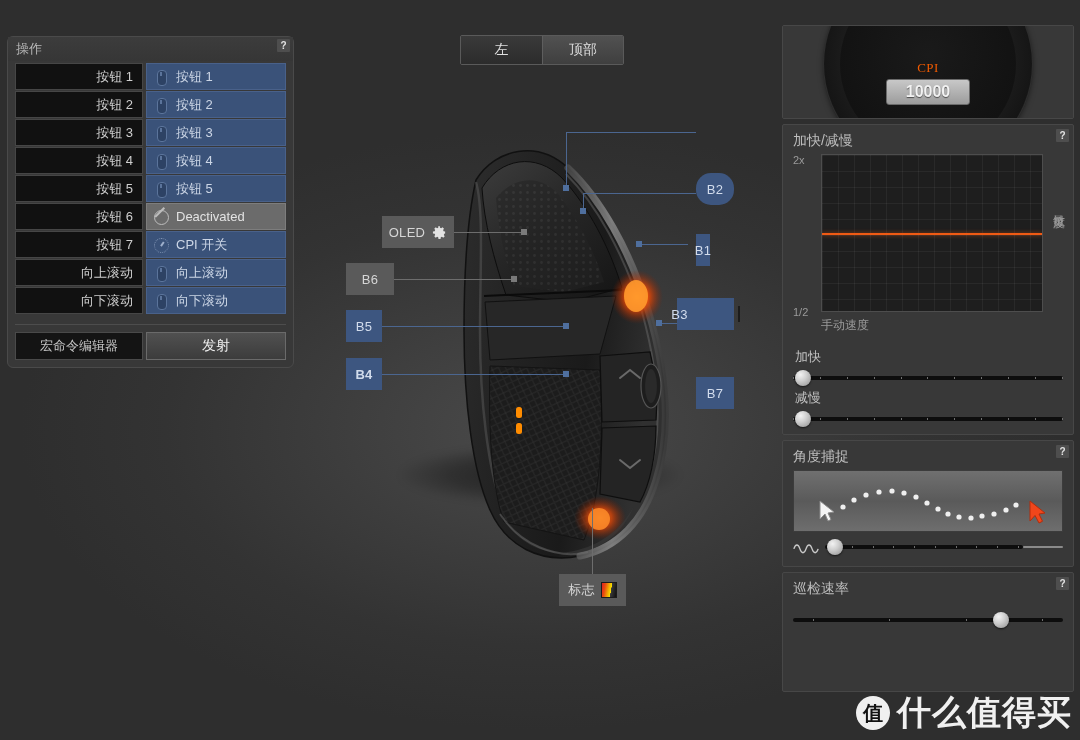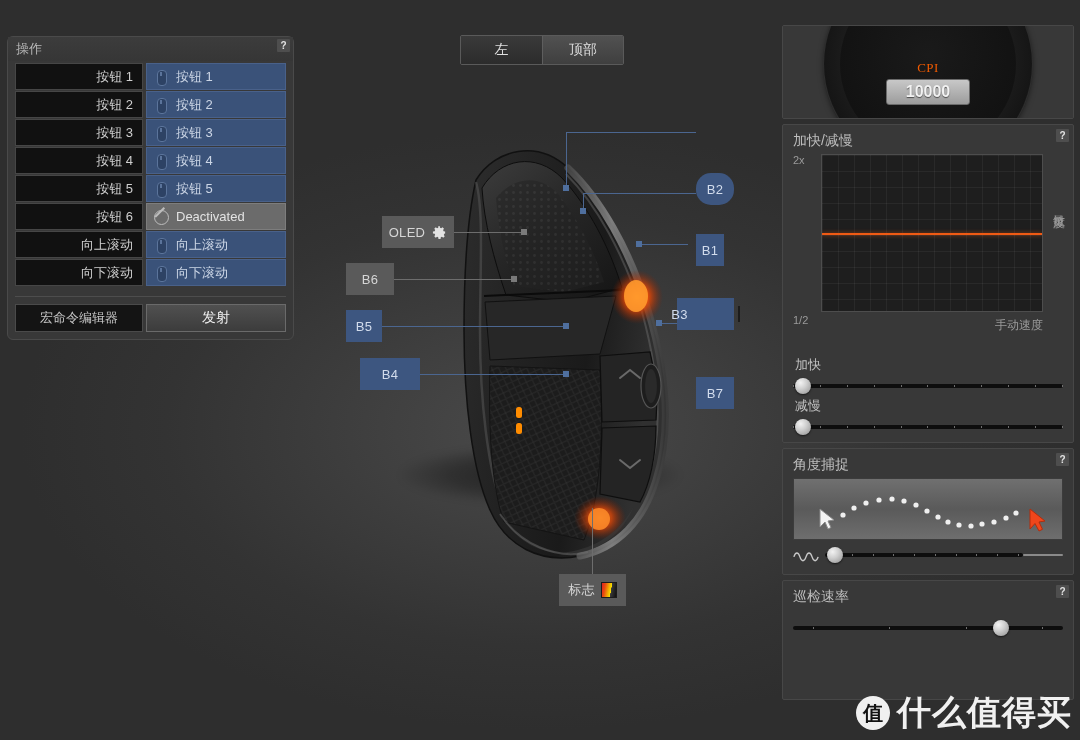--- a/index.html
+++ b/index.html
@@ -239,22 +239,22 @@
   .accel-line {
     position: absolute; left: 0; right: 0; top: 50%; height: 2px;
     background: #f05a14; box-shadow: 0 0 4px rgba(240,90,20,.6);
   }
   .y-label {
     position: absolute; right: 6px; top: 52px;
     font-size: 12px; color: #9a9a9a;
     writing-mode: vertical-rl;
   }
   .x-label {
-    text-align: right; font-size: 12px; color: #9a9a9a;
-    margin: 5px 0 12px 28px; width: 222px;
+    text-align: left; font-size: 12px; color: #9a9a9a;
+    margin: 5px 0 4px 28px; width: 222px;
   }
 
   
   .slider-block { padding: 0 10px 6px 10px; }
   .slider-label { font-size: 13px; color: #c1c1c1; margin: 2px 0 3px 2px; }
   .slider {
     position: relative; height: 18px; cursor: pointer;
   }
   .slider-track {
     position: absolute; left: 0; right: 0; top: 7px; height: 4px;
@@ -366,20 +366,27 @@
       </div>
 
       <div class="btn-row">
         <div class="btn-key">按钮 6</div>
         <div class="btn-act deact">
           <span class="act-icon ico-ban"></span>
           <span>Deactivated</span>
         </div>
       </div>
 
+      <div class="btn-row">
+        <div class="btn-key">按钮 7</div>
+        <div class="btn-act">
+          <span class="act-icon ico-cpi"></span>
+          <span>CPI 开关</span>
+        </div>
+      </div>
 
       <div class="btn-row">
         <div class="btn-key">向上滚动</div>
         <div class="btn-act">
           <span class="act-icon ico-mouse"></span>
           <span>向上滚动</span>
         </div>
       </div>
 
       <div class="btn-row">
@@ -513,21 +520,21 @@
     <div class="node-dot" style="left:263px;top:253px;"></div>
 
     <div class="callout-line" style="left:78px;top:304px;width:188px;height:1px;"></div>
     <div class="node-dot" style="left:263px;top:301px;"></div>
 
     <div class="callout-line grey" style="left:292px;top:438px;width:1px;height:76px;"></div>
 
     <div class="callout blue" style="left:396px;top:103px;width:38px;border-radius:15px;">
       <span>B2</span>
     </div>
-    <div class="callout blue" style="left:396px;top:164px;width:28px;">
+    <div class="callout blue" style="left:396px;top:164px;width:14px;">
       <span>B1</span>
     </div>
 
     <div class="callout blue" style="left:377px;top:228px;width:57px;gap:44px;">
       <span>B3</span>
       <span class="swatch"></span>
     </div>
     <div class="callout blue" style="left:396px;top:307px;width:38px;">
       <span>B7</span>
     </div>
@@ -539,21 +546,21 @@
           <path fill="#e2e2e2" d="M14 9.1V6.9l-1.7-.3a4.6 4.6 0 00-.5-1.2l1-1.4-1.6-1.6-1.4 1a4.6 4.6 0 00-1.2-.5L8.1 1H6.9l-.3 1.9c-.4.1-.8.3-1.2.5l-1.4-1-1.6 1.6 1 1.4c-.2.4-.4.8-.5 1.2L1 6.9v2.2l1.9.3c.1.4.3.8.5 1.2l-1 1.4 1.6 1.6 1.4-1c.4.2.8.4 1.2.5l.3 1.9h2.2l.3-1.9c.4-.1.8-.3 1.2-.5l1.4 1 1.6-1.6-1-1.4c.2-.4.4-.8.5-1.2L14 9.1z"></path>
         </svg>
       </span>
     </div>
     <div class="callout grey" style="left:46px;top:193px;width:48px;">
       <span>B6</span>
     </div>
     <div class="callout blue" style="left:46px;top:240px;width:36px;">
       <span>B5</span>
     </div>
-    <div class="callout blue" style="left:60px;top:288px;width:60px;">
+    <div class="callout blue" style="left:46px;top:288px;width:36px;font-weight:bold;">
       <span>B4</span>
     </div>
     <div class="callout grey" style="left:259px;top:504px;width:67px;">
       <span>标志</span>
       <span class="swatch"></span>
     </div>
   </div>
 
   <div class="right-col">
 

